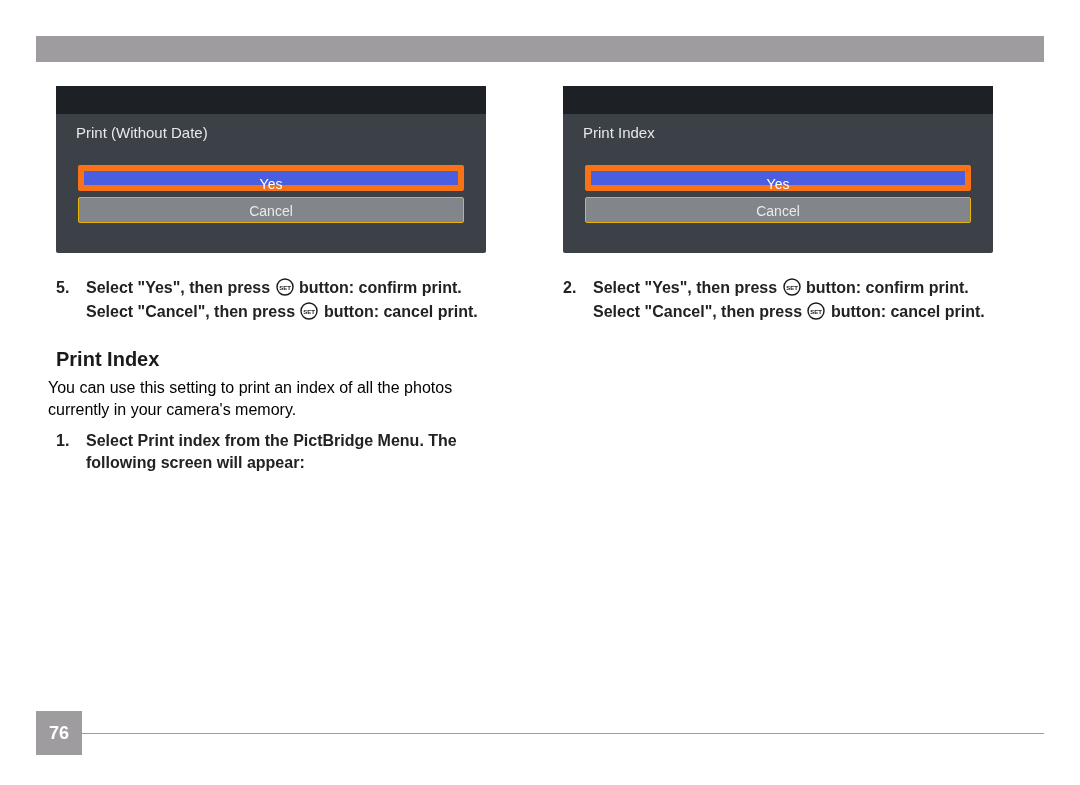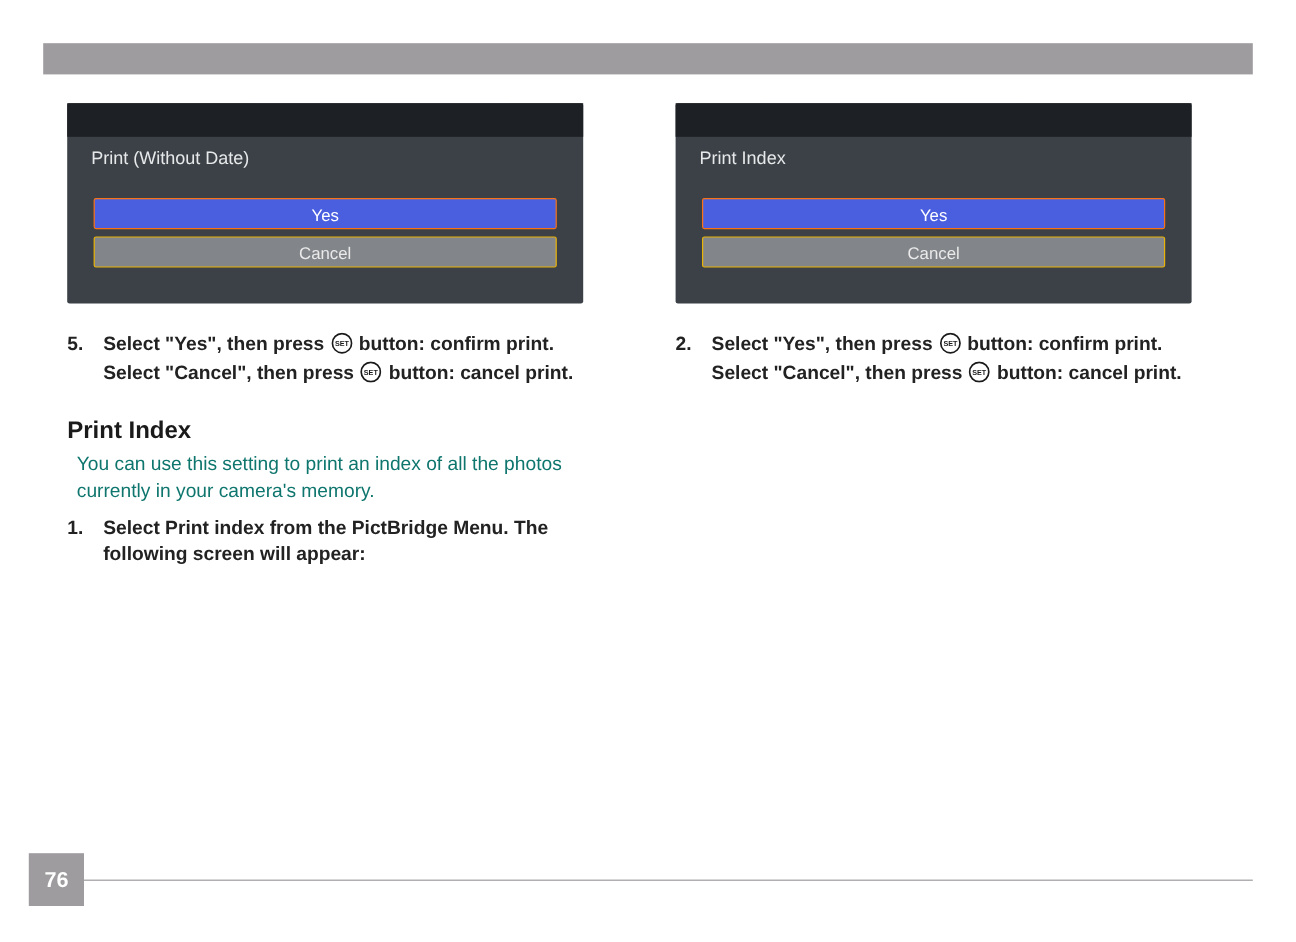--- a/index.html
+++ b/index.html
@@ -44,33 +44,33 @@
       margin: 6px 22px;
       height: 26px;
       line-height: 26px;
       text-align: center;
       font-size: 14px;
       color: #fff;
       border-radius: 2px;
     }
     .screenshot .row.yes {
       background: #4a5fe0;
-      border: 1px solid #f97316;
+      border: 6px solid #f97316;
     }
     .screenshot .row.cancel {
       background: #828589;
       color: #eaeaea;
       border: 1px solid #eab308;
     }
     .body-text {
       font-size: 16px;
       line-height: 1.35;
       font-weight: 600;
-      color: #0f766e;
-      margin: 0 8px 10px 16px;
+      color: #000000;
+      margin: 0 8px 10px 0;
     }
     .body-text.normal { font-weight: 500; }
     ol.steps {
       list-style: none;
       margin: 0 8px;
     }
     ol.steps > li {
       display: flex;
       gap: 14px;
       font-size: 16px;
@@ -88,21 +88,21 @@
     }
     .set-icon svg { display: block; }
     h3.section {
       font-size: 20px;
       font-weight: 700;
       margin: 26px 8px 6px 8px;
       color: #1a1a1a;
     }
     .footer {
       position: absolute;
-      left: 24px; right: 36px; bottom: 44px;
+      left: 36px; right: 36px; bottom: 44px;
       height: 30px;
     }
     .footer .pnbox {
       position: absolute;
       left: 0; top: 0; width: 46px; height: 44px;
       background: #9e9c9e;
       color: #fff;
       font-size: 18px;
       font-weight: 600;
       display: flex;

